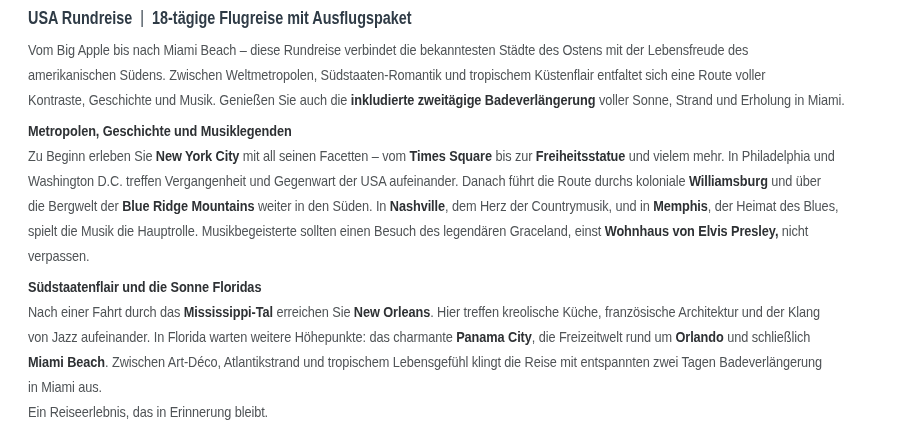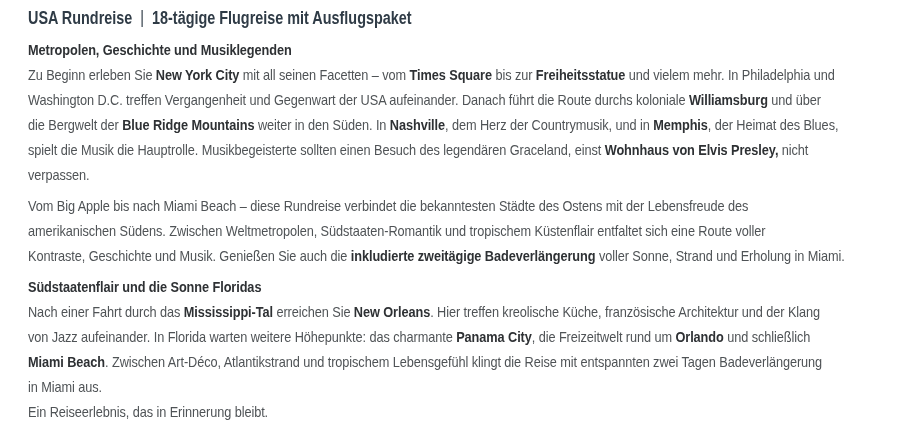--- a/index.html
+++ b/index.html
@@ -44,31 +44,31 @@
 </style>
 </head>
 <body style="background: rgb(255, 255, 255);">
 
 <div class="page">
   <h1 class="title" style="color: rgb(47, 59, 70);">
     <span>USA Rundreise</span><span class="sep">|</span><span>18-tägige Flugreise mit Ausflugspaket</span>
   </h1>
   <div id="sections">
       <div class="section">
+        <div class="line" style="color: rgb(79, 83, 86);"><span>Vom Big Apple bis nach Miami Beach – diese Rundreise verbindet die bekanntesten Städte des Ostens mit der Lebensfreude des</span></div>
+        <div class="line" style="color: rgb(79, 83, 86);"><span>amerikanischen Südens. Zwischen Weltmetropolen, Südstaaten-Romantik und tropischem Küstenflair entfaltet sich eine Route voller</span></div>
+        <div class="line" style="color: rgb(79, 83, 86);"><span>Kontraste, Geschichte und Musik. Genießen Sie auch die </span><b style="color: rgb(46, 49, 52);">inkludierte zweitägige Badeverlängerung</b><span> voller Sonne, Strand und Erholung in Miami.</span></div>
+      </div>
+      <div class="section">
         <div class="line heading" style="color: rgb(46, 49, 52);">Metropolen, Geschichte und Musiklegenden</div>
         <div class="line" style="color: rgb(79, 83, 86);"><span>Zu Beginn erleben Sie </span><b style="color: rgb(46, 49, 52);">New York City</b><span> mit all seinen Facetten – vom </span><b style="color: rgb(46, 49, 52);">Times Square</b><span> bis zur </span><b style="color: rgb(46, 49, 52);">Freiheitsstatue</b><span> und vielem mehr. In Philadelphia und</span></div>
         <div class="line" style="color: rgb(79, 83, 86);"><span>Washington D.C. treffen Vergangenheit und Gegenwart der USA aufeinander. Danach führt die Route durchs koloniale </span><b style="color: rgb(46, 49, 52);">Williamsburg</b><span> und über</span></div>
         <div class="line" style="color: rgb(79, 83, 86);"><span>die Bergwelt der </span><b style="color: rgb(46, 49, 52);">Blue Ridge Mountains</b><span> weiter in den Süden. In </span><b style="color: rgb(46, 49, 52);">Nashville</b><span>, dem Herz der Countrymusik, und in </span><b style="color: rgb(46, 49, 52);">Memphis</b><span>, der Heimat des Blues,</span></div>
         <div class="line" style="color: rgb(79, 83, 86);"><span>spielt die Musik die Hauptrolle. Musikbegeisterte sollten einen Besuch des legendären Graceland, einst </span><b style="color: rgb(46, 49, 52);">Wohnhaus von Elvis Presley,</b><span> nicht</span></div>
         <div class="line" style="color: rgb(79, 83, 86);"><span>verpassen.</span></div>
-      </div>
-      <div class="section">
-        <div class="line" style="color: rgb(79, 83, 86);"><span>Vom Big Apple bis nach Miami Beach – diese Rundreise verbindet die bekanntesten Städte des Ostens mit der Lebensfreude des</span></div>
-        <div class="line" style="color: rgb(79, 83, 86);"><span>amerikanischen Südens. Zwischen Weltmetropolen, Südstaaten-Romantik und tropischem Küstenflair entfaltet sich eine Route voller</span></div>
-        <div class="line" style="color: rgb(79, 83, 86);"><span>Kontraste, Geschichte und Musik. Genießen Sie auch die </span><b style="color: rgb(46, 49, 52);">inkludierte zweitägige Badeverlängerung</b><span> voller Sonne, Strand und Erholung in Miami.</span></div>
       </div>
       <div class="section">
         <div class="line heading" style="color: rgb(46, 49, 52);">Südstaatenflair und die Sonne Floridas</div>
         <div class="line" style="color: rgb(79, 83, 86);"><span>Nach einer Fahrt durch das </span><b style="color: rgb(46, 49, 52);">Mississippi-Tal</b><span> erreichen Sie </span><b style="color: rgb(46, 49, 52);">New Orleans</b><span>. Hier treffen kreolische Küche, französische Architektur und der Klang</span></div>
         <div class="line" style="color: rgb(79, 83, 86);"><span>von Jazz aufeinander. In Florida warten weitere Höhepunkte: das charmante </span><b style="color: rgb(46, 49, 52);">Panama City</b><span>, die Freizeitwelt rund um </span><b style="color: rgb(46, 49, 52);">Orlando</b><span> und schließlich</span></div>
         <div class="line" style="color: rgb(79, 83, 86);"><b style="color: rgb(46, 49, 52);">Miami Beach</b><span>. Zwischen Art-Déco, Atlantikstrand und tropischem Lebensgefühl klingt die Reise mit entspannten zwei Tagen Badeverlängerung</span></div>
         <div class="line" style="color: rgb(79, 83, 86);"><span>in Miami aus.</span></div>
       </div>
       <div class="section no-gap">
         <div class="line" style="color: rgb(79, 83, 86);"><span>Ein Reiseerlebnis, das in Erinnerung bleibt.</span></div>

